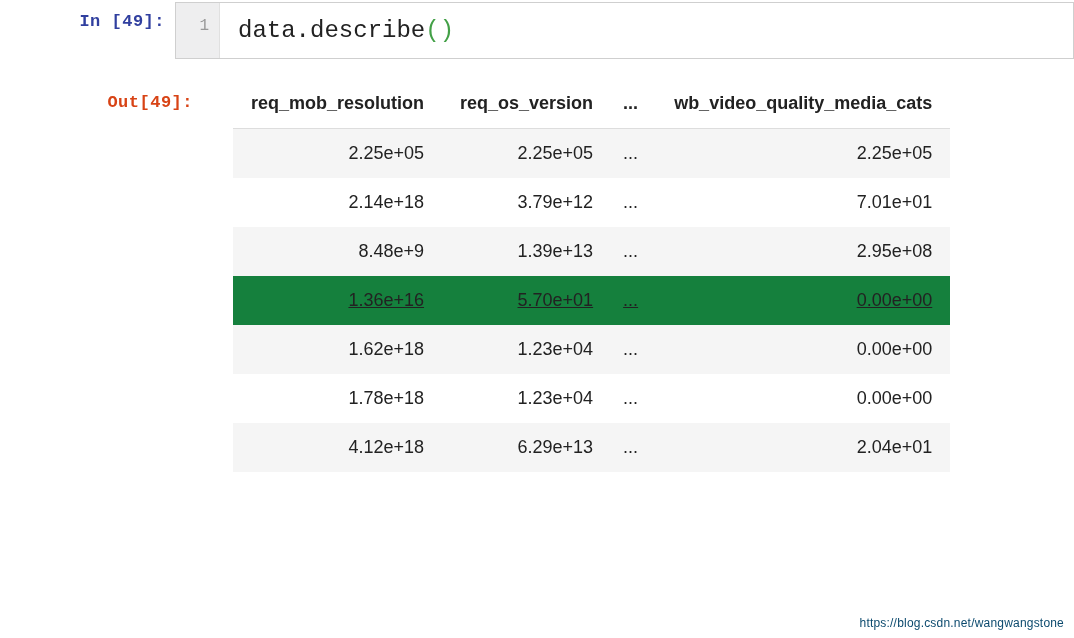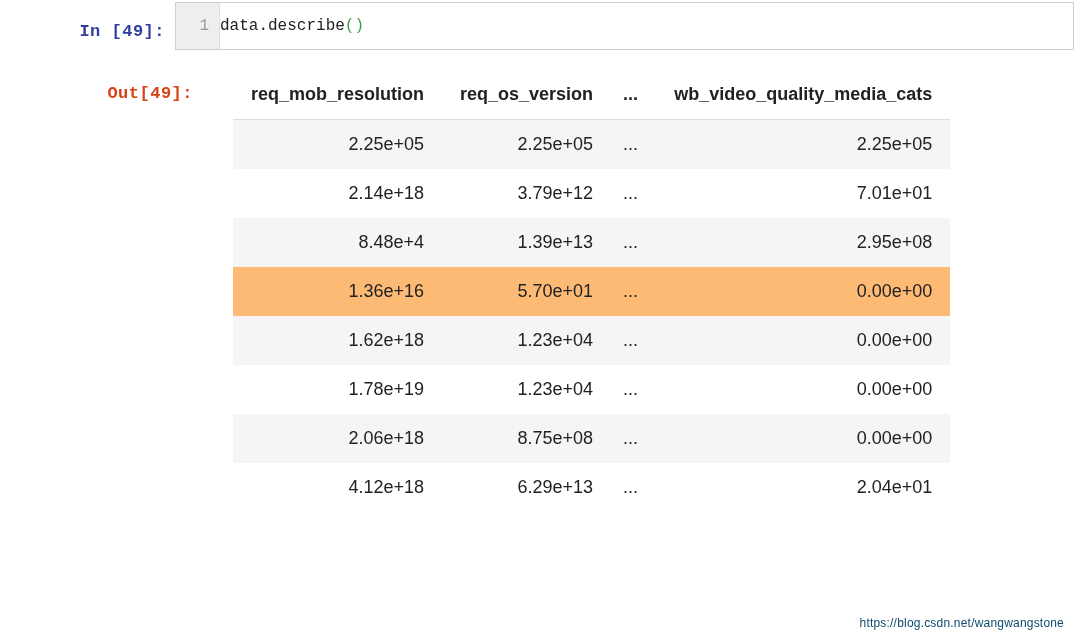--- a/index.html
+++ b/index.html
@@ -7,21 +7,21 @@
       font-family: -apple-system, BlinkMacSystemFont, "Segoe UI", Helvetica, Arial, sans-serif;
       font-size: 16px;
       background: #fff;
       width: 1074px;
       height: 638px;
       overflow: hidden;
       position: relative;
     }
     .cell {
       display: flex;
-      align-items: center;
+      align-items: flex-start;
     }
     .prompt {
       width: 175px;
       flex-shrink: 0;
       text-align: right;
       padding: 12px 10px 0 0;
       font-family: Menlo, Monaco, "Courier New", monospace;
       font-size: 17px;
       font-weight: bold;
       letter-spacing: 0.5px;
@@ -43,23 +43,23 @@
       border-right: 1px solid #e0e0e0;
       color: #999;
       text-align: right;
       padding: 14px 10px 14px 0;
       font-family: Menlo, Monaco, "Courier New", monospace;
       font-size: 16px;
     }
     .code {
       flex: 1;
       background: #fff;
-      padding: 14px 0;
+      padding: 14px 18px;
       font-family: Menlo, Monaco, "Courier New", monospace;
-      font-size: 16px;
+      font-size: 24px;
       color: #222;
     }
     .code .dot { color: #222; }
     .code .call { color: #222; }
     .code .paren { color: #0a0; } 
     .code .paren { color: #43A047; }
     .output-wrap {
       display: flex;
       margin-top: 22px;
       padding-left: 28px;
@@ -82,21 +82,21 @@
       border-bottom: 1px solid #ddd;
       white-space: nowrap;
     }
     table.df td {
       text-align: right;
       padding: 14px 18px;
       white-space: nowrap;
     }
     table.df tbody tr:nth-child(odd) { background: #f5f5f5; }
     table.df tbody tr:nth-child(even) { background: #ffffff; }
-    table.df tbody tr.hl { background: #fdba74; }
+    table.df tbody tr.hl { background: #15803d; text-decoration: underline; }
     table.df .ellipsis-col { text-align: center; padding-left: 12px; padding-right: 18px; }
     .watermark {
       position: absolute;
       right: 10px;
       bottom: 8px;
       font-size: 12px;
       color: #0c4a6e;
       letter-spacing: 0.2px;
     }
   </style>
@@ -138,46 +138,40 @@
           <td class="ellipsis-col">...</td>
           <td>2.25e+05</td>
         </tr>
         <tr>
           <td>2.14e+18</td>
           <td>3.79e+12</td>
           <td class="ellipsis-col">...</td>
           <td>7.01e+01</td>
         </tr>
         <tr>
-          <td>8.48e+4</td>
+          <td>8.48e+9</td>
           <td>1.39e+13</td>
           <td class="ellipsis-col">...</td>
           <td>2.95e+08</td>
         </tr>
         <tr class="hl">
           <td>1.36e+16</td>
           <td>5.70e+01</td>
           <td class="ellipsis-col">...</td>
           <td>0.00e+00</td>
         </tr>
         <tr>
           <td>1.62e+18</td>
           <td>1.23e+04</td>
           <td class="ellipsis-col">...</td>
           <td>0.00e+00</td>
         </tr>
         <tr>
-          <td>1.78e+19</td>
+          <td>1.78e+18</td>
           <td>1.23e+04</td>
-          <td class="ellipsis-col">...</td>
-          <td>0.00e+00</td>
-        </tr>
-        <tr>
-          <td>2.06e+18</td>
-          <td>8.75e+08</td>
           <td class="ellipsis-col">...</td>
           <td>0.00e+00</td>
         </tr>
         <tr>
           <td>4.12e+18</td>
           <td>6.29e+13</td>
           <td class="ellipsis-col">...</td>
           <td>2.04e+01</td>
         </tr>
       </tbody>

